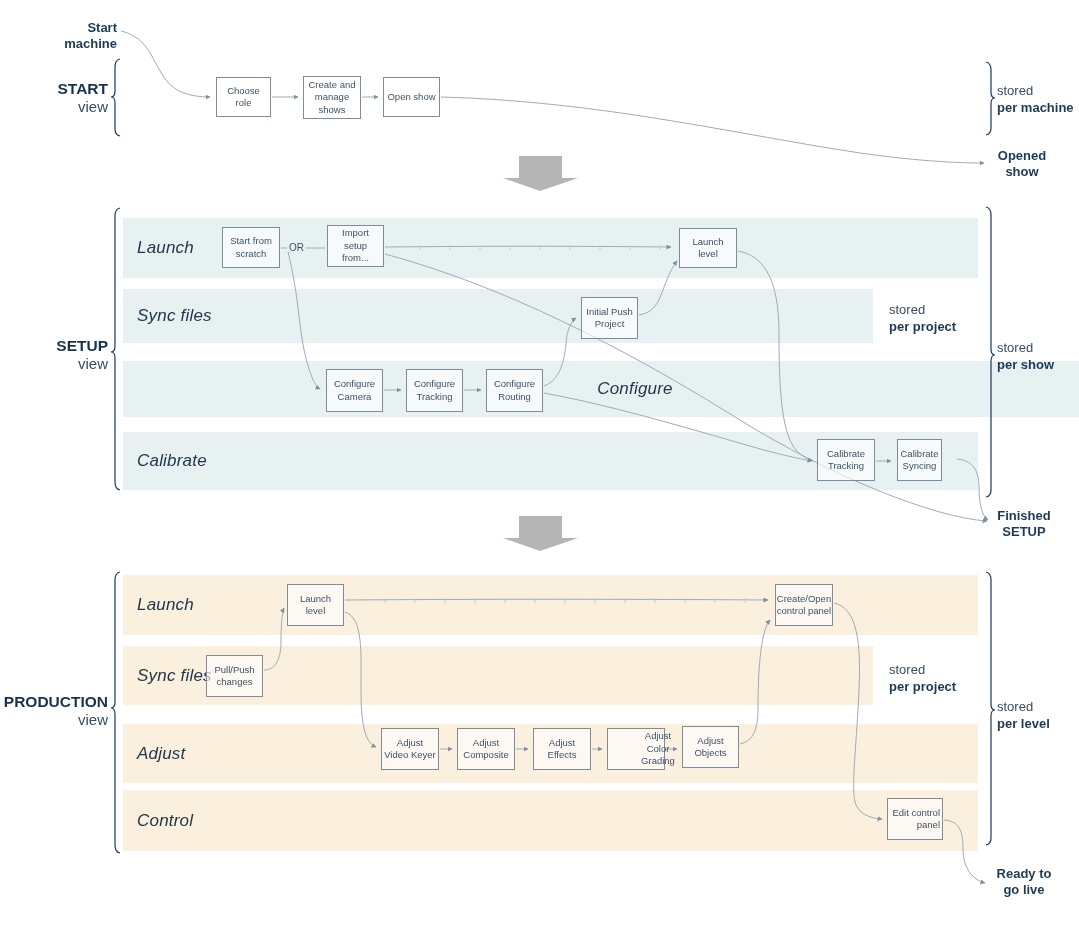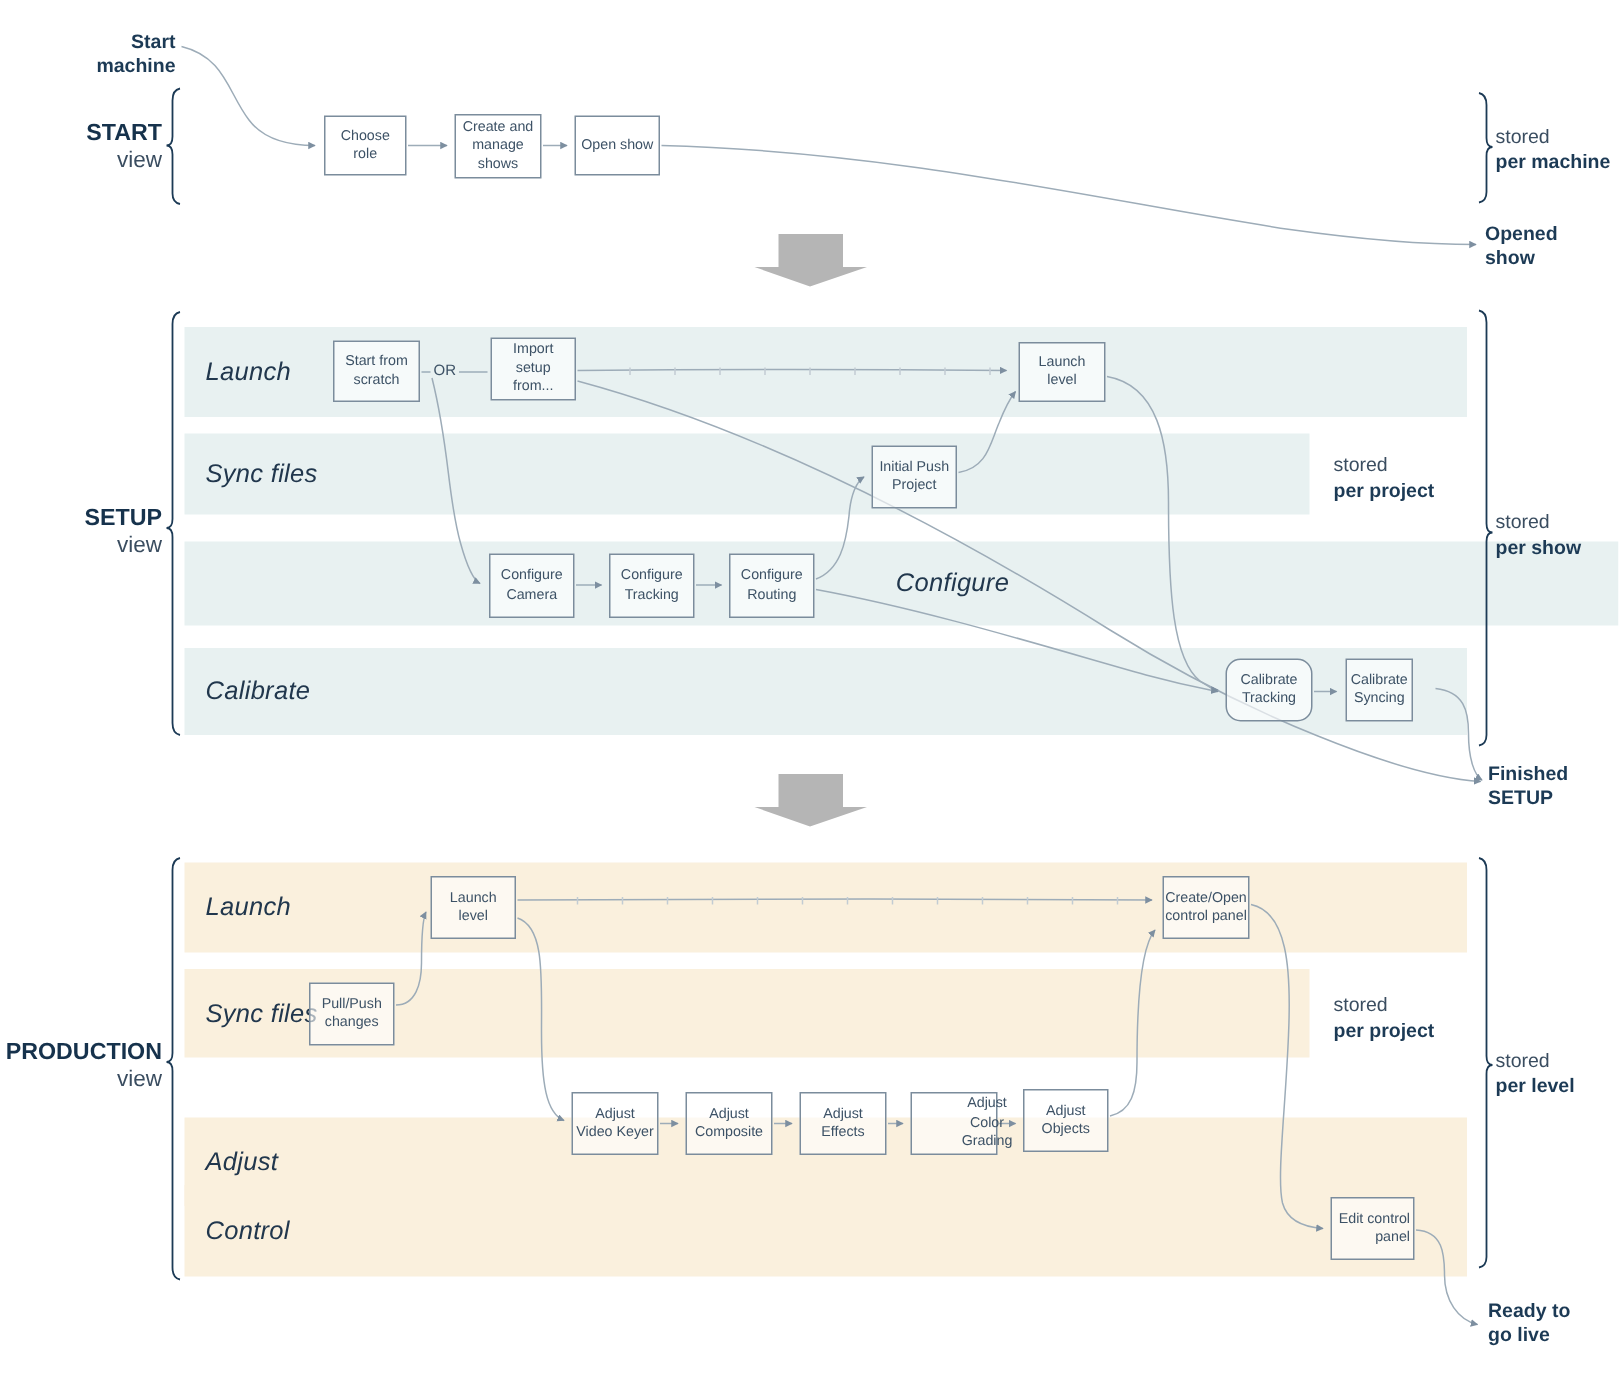--- a/index.html
+++ b/index.html
@@ -13,21 +13,21 @@
   .lane-label{font-style:italic;font-size:17px;color:#21374d;letter-spacing:.2px;}
   .node{position:absolute;display:flex;align-items:center;justify-content:center;
         text-align:center;border:1.5px solid #7b8c9c;background:rgba(255,255,255,0.62);
         font-size:9.5px;line-height:1.3;color:#3d5266;box-sizing:border-box;padding:2px;}
   .sec-title{position:absolute;text-align:right;line-height:18px;}
   .sec-title .b{font-weight:bold;font-size:15.5px;color:#16324c;display:block;}
   .sec-title .r{font-size:15px;color:#3a4d60;display:block;}
   .stored{position:absolute;font-size:13px;line-height:17px;color:#3a4d60;}
   .stored .b{font-weight:bold;color:#1c3a55;display:block;}
   .stored .r{display:block;}
-  .ann{position:absolute;font-size:13px;line-height:15.5px;font-weight:bold;color:#1c3a55;}
+  .ann{position:absolute;font-size:13px;line-height:15.5px;font-weight:bold;color:#1c3a55;text-align:center;}
   .ann.right-align{text-align:right;}
   .ann span{display:block;}
   .or-label{position:absolute;font-size:10px;color:#3d5266;}
 </style>
 </head>
 <body>
 
 <div class="canvas">
 
 
@@ -43,21 +43,21 @@
   <div class="lane setup" style="left:123px;top:432px;width:855px;height:58px;">
     <span class="lane-label">Calibrate</span>
   </div>
 
   <div class="lane prod" style="left:123px;top:575px;width:855px;height:60px;">
     <span class="lane-label">Launch</span>
   </div>
   <div class="lane prod" style="left:123px;top:646px;width:750px;height:59px;">
     <span class="lane-label">Sync files</span>
   </div>
-  <div class="lane prod" style="left:123px;top:745px;width:855px;height:59px;">
+  <div class="lane prod" style="left:123px;top:724px;width:855px;height:59px;">
     <span class="lane-label">Adjust</span>
   </div>
   <div class="lane prod" style="left:123px;top:790px;width:855px;height:61px;">
     <span class="lane-label">Control</span>
   </div>
 
   <svg class="layer" width="1079" height="925" viewBox="0 0 1079 925">
     <defs>
       <marker id="arw" markerWidth="7" markerHeight="7" refX="4.5" refY="2.5" orient="auto">
         <path d="M0 0 L5 2.5 L0 5 Z" fill="#7d8fa0"></path>
@@ -132,21 +132,21 @@
   <div class="node" style="left:383px;top:77px;width:57px;height:40px;">Open show</div>
 
   <div class="node" style="left:222px;top:227px;width:58px;height:41px;">Start from scratch</div>
   <span class="or-label" style="left:289px;top:242px;">OR</span>
   <div class="node" style="left:327px;top:225px;width:57px;height:42px;">Import setup from...</div>
   <div class="node" style="left:679px;top:228px;width:58px;height:40px;">Launch level</div>
   <div class="node" style="left:581px;top:297px;width:57px;height:42px;">Initial Push Project</div>
   <div class="node" style="left:326px;top:369px;width:57px;height:43px;">Configure Camera</div>
   <div class="node" style="left:406px;top:369px;width:57px;height:43px;">Configure Tracking</div>
   <div class="node" style="left:486px;top:369px;width:57px;height:43px;">Configure Routing</div>
-  <div class="node" style="left:817px;top:439px;width:58px;height:42px;border-radius:10px;">Calibrate Tracking</div>
+  <div class="node" style="left:817px;top:439px;width:58px;height:42px;">Calibrate Tracking</div>
   <div class="node" style="left:897px;top:439px;width:45px;height:42px;">Calibrate Syncing</div>
 
   <div class="node" style="left:287px;top:584px;width:57px;height:42px;">Launch level</div>
   <div class="node" style="left:206px;top:655px;width:57px;height:42px;">Pull/Push changes</div>
   <div class="node" style="left:775px;top:584px;width:58px;height:42px;">Create/Open control panel</div>
   <div class="node" style="left:381px;top:728px;width:58px;height:42px;">Adjust Video Keyer</div>
   <div class="node" style="left:457px;top:728px;width:58px;height:42px;">Adjust Composite</div>
   <div class="node" style="left:533px;top:728px;width:58px;height:42px;">Adjust Effects</div>
   <div class="node" style="left:607px;top:728px;width:58px;height:42px;padding-left:46px;">Adjust Color Grading</div>
   <div class="node" style="left:682px;top:700px;width:57px;height:42px;margin-top:26px;">Adjust Objects</div>

